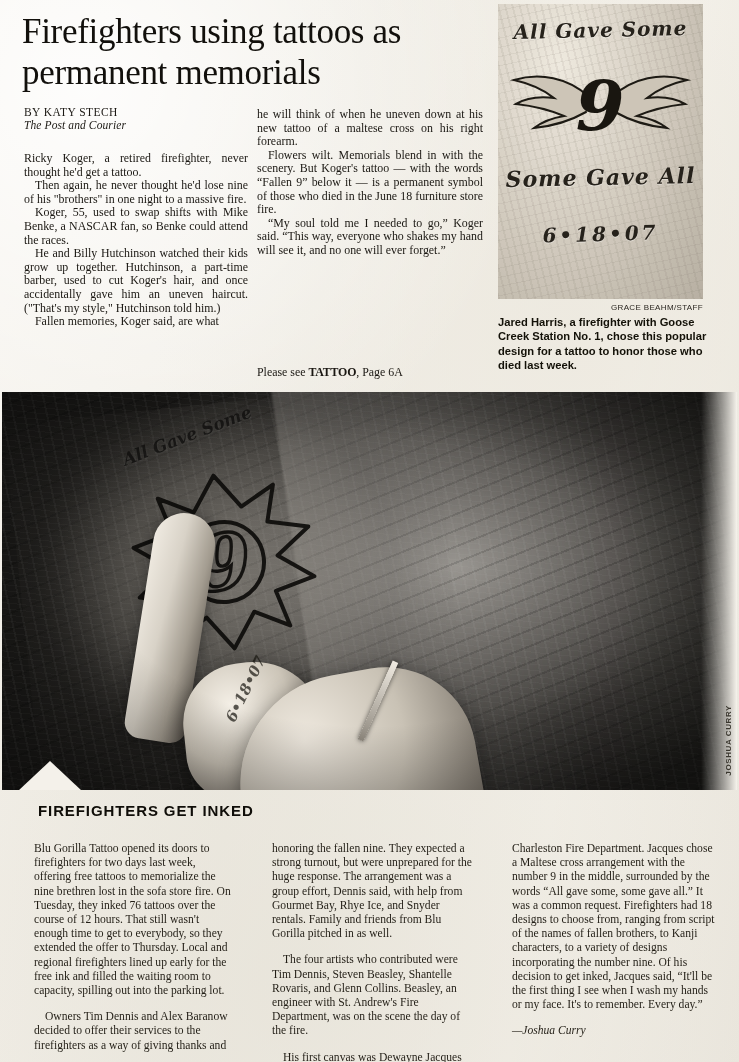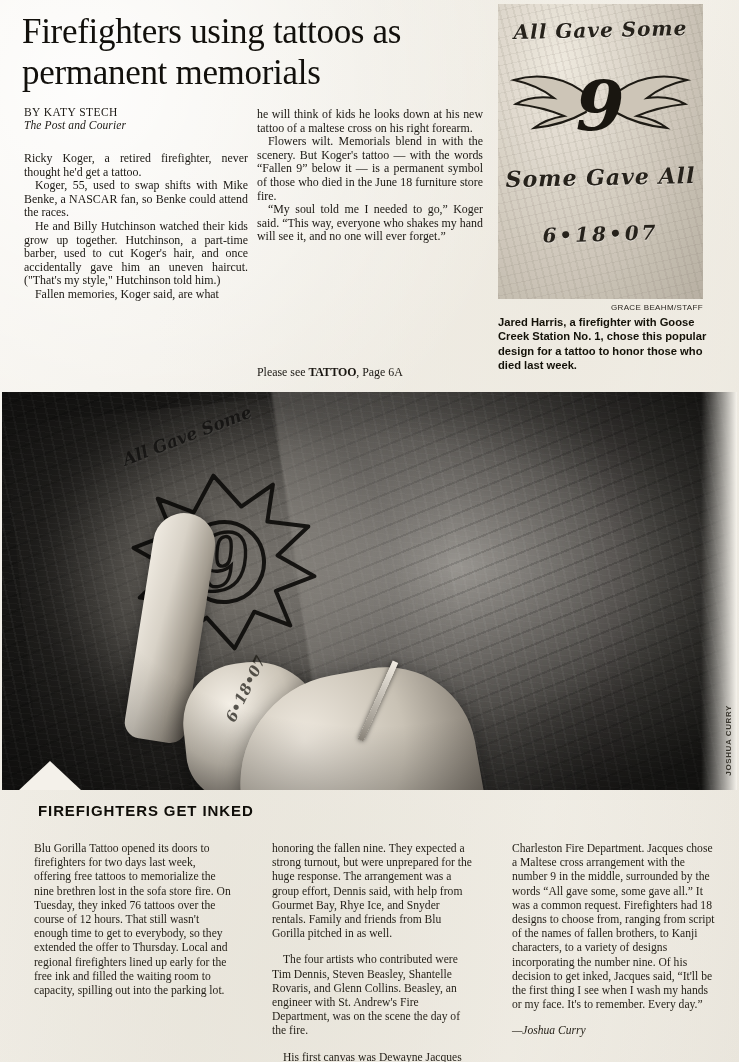--- a/index.html
+++ b/index.html
@@ -246,27 +246,28 @@
 
     <div class="headline">Firefighters using tattoos as permanent memorials</div>
 
     <div class="byline">
       <div class="byline-name">BY KATY STECH</div>
       <div class="byline-pub">The Post and Courier</div>
     </div>
 
     <div class="col" id="col-a">
       <p class="noindent">Ricky Koger, a retired firefighter, never thought he'd get a tattoo.</p>
+      <p>Then again, he never thought he'd lose nine of his "brothers" in one night to a massive fire.</p>
       <p>Koger, 55, used to swap shifts with Mike Benke, a NASCAR fan, so Benke could attend the races.</p>
       <p>He and Billy Hutchinson watched their kids grow up together. Hutchinson, a part-time barber, used to cut Koger's hair, and once accidentally gave him an uneven haircut. ("That's my style," Hutchinson told him.)</p>
       <p>Fallen memories, Koger said, are what</p>
     </div>
 
     <div class="col" id="col-b">
-      <p class="noindent">he will think of kids he looks down at his new tattoo of a maltese cross on his right forearm.</p>
+      <p class="noindent">he will think of when he uneven down at his new tattoo of a maltese cross on his right forearm.</p>
       <p>Flowers wilt. Memorials blend in with the scenery. But Koger's tattoo — with the words “Fallen 9” below it — is a permanent symbol of those who died in the June 18 furniture store fire.</p>
       <p>“My soul told me I needed to go,” Koger said. “This way, everyone who shakes my hand will see it, and no one will ever forget.”</p>
     </div>
 
     <div class="jumpline">
       <span>Please see </span><b>TATTOO</b><span>, Page 6A</span>
     </div>
 
     <div class="tattoo-photo">
       <div class="tattoo-skin"></div>
@@ -319,20 +320,21 @@
     <div class="mp-edge-right"></div>
     <div class="mp-notch"></div>
     <div class="photo-credit-vert">JOSHUA CURRY</div>
   </div>
 
   <div class="bottom-section">
     <div class="sub-headline">FIREFIGHTERS GET INKED</div>
 
     <div class="bcol" id="bcol-1">
       <p class="noindent">Blu Gorilla Tattoo opened its doors to firefighters for two days last week, offering free tattoos to memorialize the nine brethren lost in the sofa store fire. On Tuesday, they inked 76 tattoos over the course of 12 hours. That still wasn't enough time to get to everybody, so they extended the offer to Thursday. Local and regional firefighters lined up early for the free ink and filled the waiting room to capacity, spilling out into the parking lot.</p>
+      <p>Owners Tim Dennis and Alex Baranow decided to offer their services to the firefighters as a way of giving thanks and</p>
     </div>
 
     <div class="bcol" id="bcol-2">
       <p class="noindent">honoring the fallen nine. They expected a strong turnout, but were unprepared for the huge response. The arrangement was a group effort, Dennis said, with help from Gourmet Bay, Rhye Ice, and Snyder rentals. Family and friends from Blu Gorilla pitched in as well.</p>
       <p>The four artists who contributed were Tim Dennis, Steven Beasley, Shantelle Rovaris, and Glenn Collins. Beasley, an engineer with St. Andrew's Fire Department, was on the scene the day of the fire.</p>
       <p>His first canvas was Dewayne Jacques who serves with Engine 18 in the</p>
     </div>
 
     <div class="bcol" id="bcol-3">
       <p class="noindent">Charleston Fire Department. Jacques chose a Maltese cross arrangement with the number 9 in the middle, surrounded by the words “All gave some, some gave all.” It was a common request. Firefighters had 18 designs to choose from, ranging from script of the names of fallen brothers, to Kanji characters, to a variety of designs incorporating the number nine. Of his decision to get inked, Jacques said, “It'll be the first thing I see when I wash my hands or my face. It's to remember. Every day.”</p>

